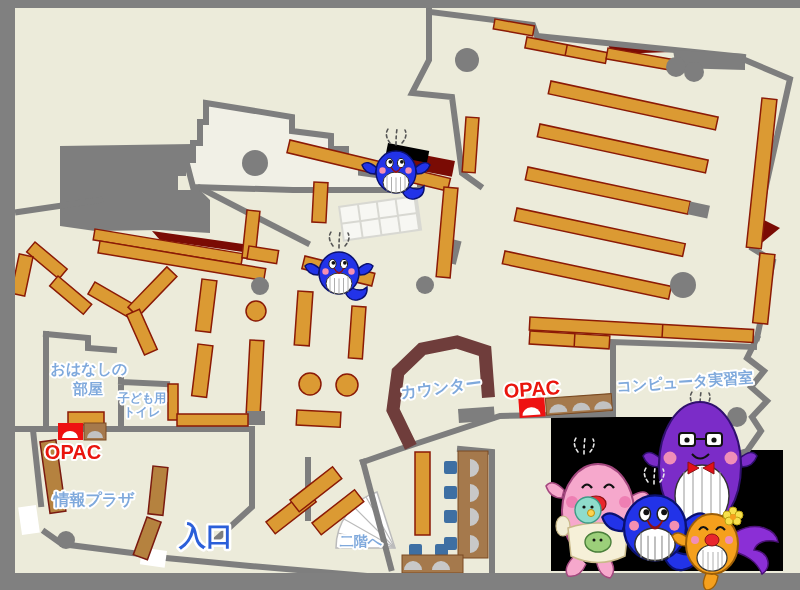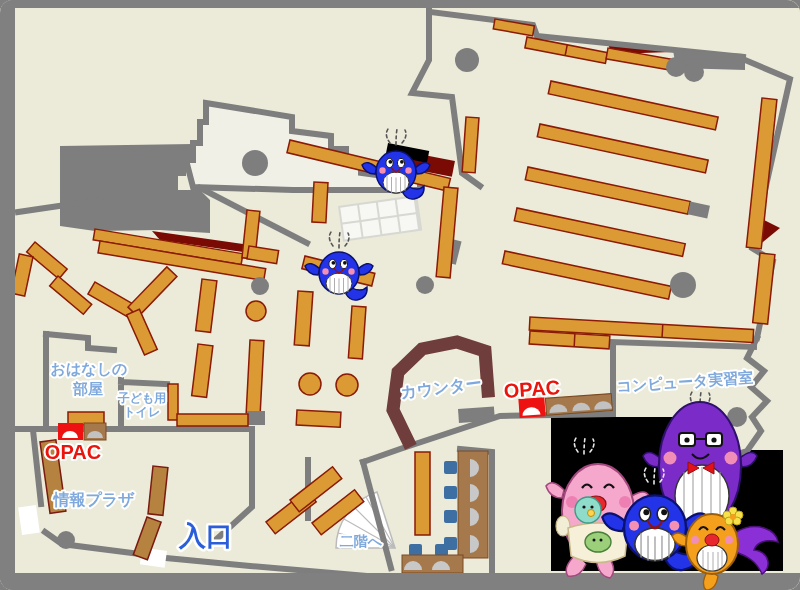--- a/index.html
+++ b/index.html
@@ -1,16 +1,16 @@
 <!DOCTYPE html>
 <html><head>
 <meta charset="utf-8">
 <style>
   html,body{margin:0;padding:0;background:#808080;}
-  #stage{width:800px;height:590px;position:relative;overflow:hidden;background:#ECEBDA;border-radius:13px;}
+  #stage{width:800px;height:590px;position:relative;overflow:hidden;background:#ECEBDA;}
   svg{display:block;}
   .wall{stroke:#7E7E7E;stroke-width:6;fill:none;stroke-linecap:square;stroke-linejoin:miter;}
   .sh{fill:#DB9A33;stroke:#8B1A06;stroke-width:1.5;}
   .shb{fill:#B5823F;stroke:#7A1A10;stroke-width:1.5;}
   .pl{fill:#7E7E7E;}
   .oc{fill:#DB9A33;stroke:#8B1A06;stroke-width:1.5;}
   .dred{fill:#7A0B04;}
   .lbl{font-family:"Liberation Sans","DejaVu Sans",sans-serif;font-weight:bold;fill:#7FA9DC;
        paint-order:stroke;stroke:#FFFFFF;stroke-width:4;stroke-linejoin:round;text-anchor:middle;}
   .lbl-red{fill:#E9150D;}

